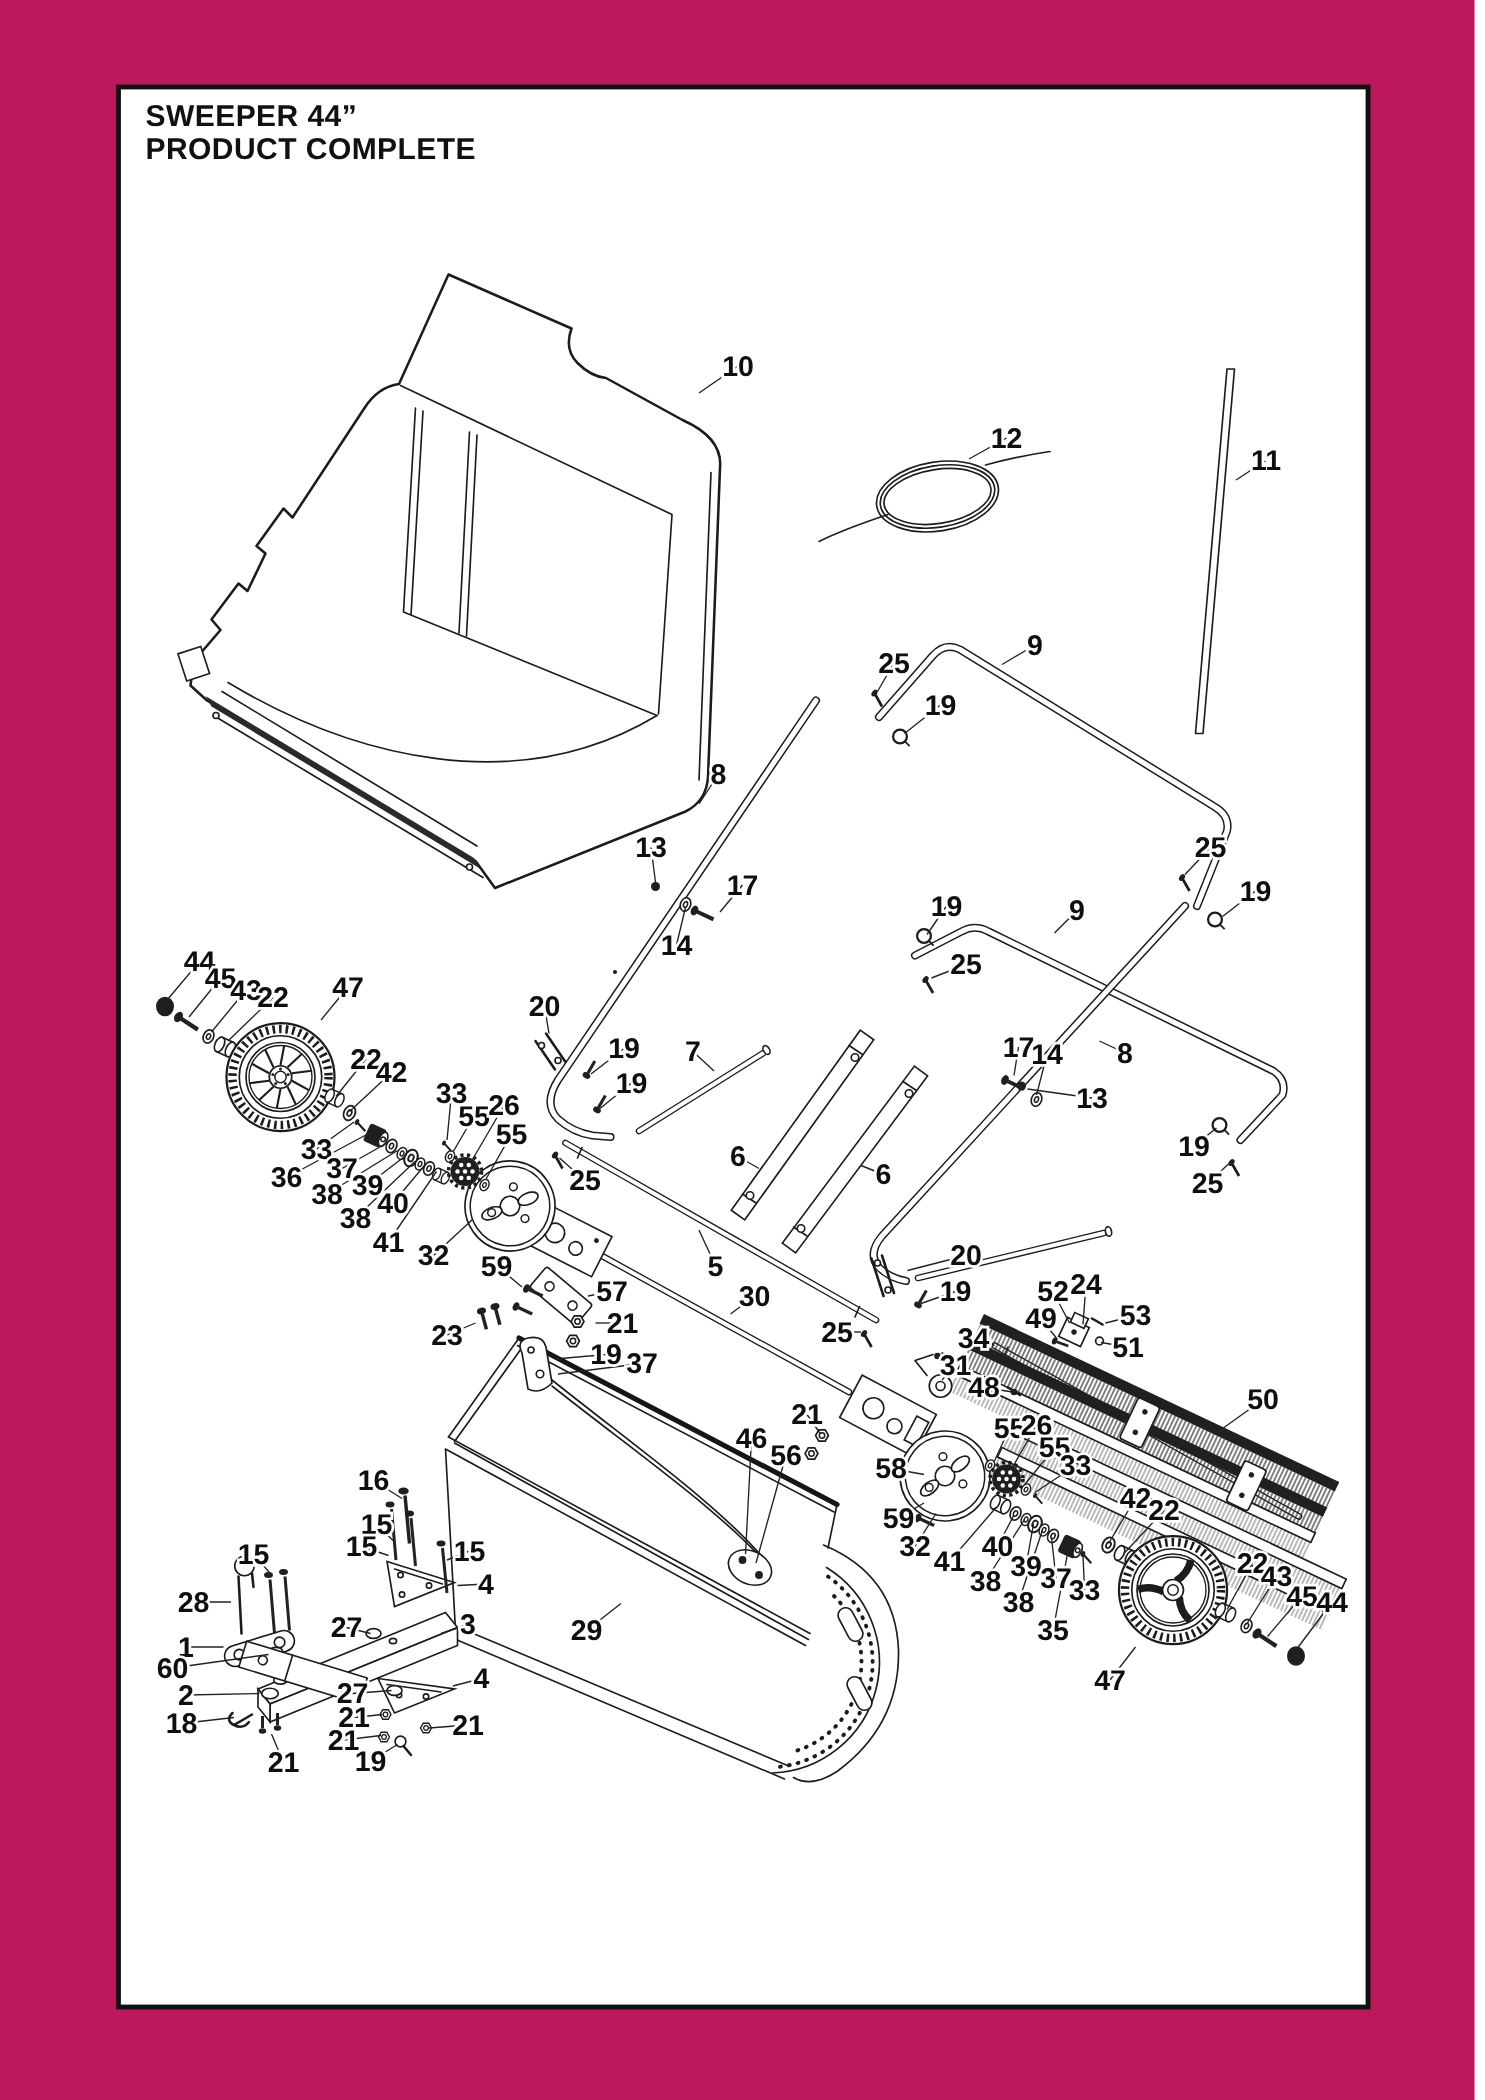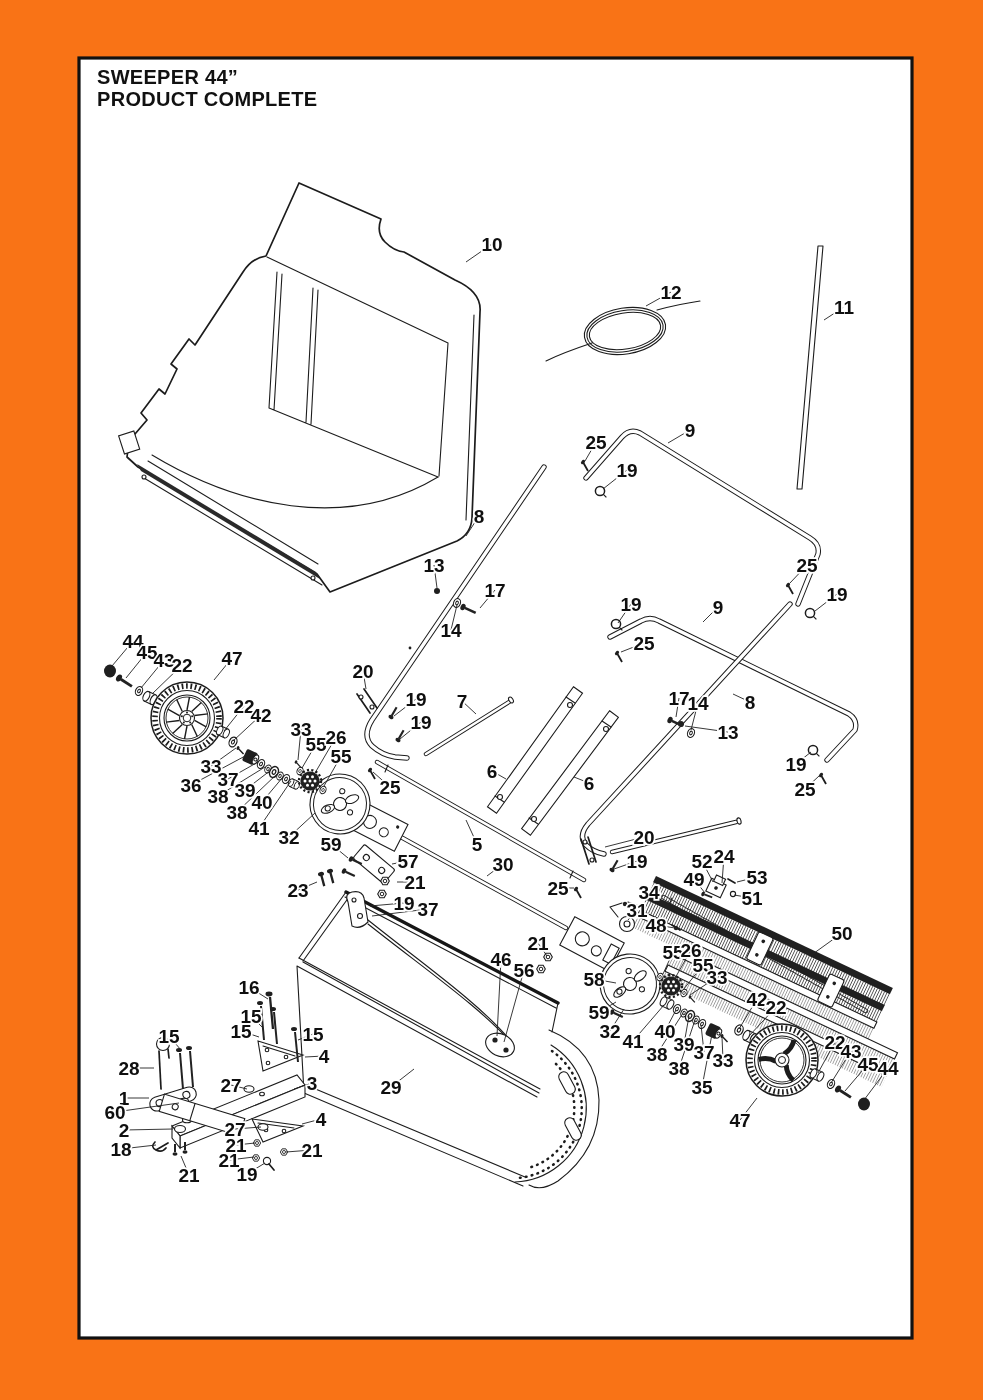--- a/index.html
+++ b/index.html
@@ -1,16 +1,16 @@
 <!DOCTYPE html>
 <html><head>
 <meta charset="utf-8">
 <style>
   html,body{margin:0;padding:0;background:#fff;}
-  .page{position:relative;width:983px;height:1400px;background:#f97316;overflow:hidden;}
+  .page{position:relative;width:983px;height:1400px;background:#be185d;overflow:hidden;}
   svg{display:block;}
   .ln{fill:none;stroke:#1c1c1c;stroke-width:1.1;stroke-linecap:round;stroke-linejoin:round;}
   .ln2{fill:none;stroke:#1c1c1c;stroke-width:1.7;stroke-linecap:round;stroke-linejoin:round;}
   .thick{fill:none;stroke:#161616;stroke-width:3.4;stroke-linecap:round;}
   .wh{fill:#fff;stroke:#1c1c1c;stroke-width:1.1;}
   .dk{fill:#1f1f1f;stroke:none;}
   .tube-o{fill:none;stroke:#1c1c1c;stroke-width:5.4;stroke-linecap:round;stroke-linejoin:round;}
   .tube-i{fill:none;stroke:#ffffff;stroke-width:3.4;stroke-linecap:round;stroke-linejoin:round;}
   .tubeS-o{fill:none;stroke:#1c1c1c;stroke-width:4.4;stroke-linecap:round;stroke-linejoin:round;}
   .tubeS-i{fill:none;stroke:#ffffff;stroke-width:2.6;stroke-linecap:round;stroke-linejoin:round;}

